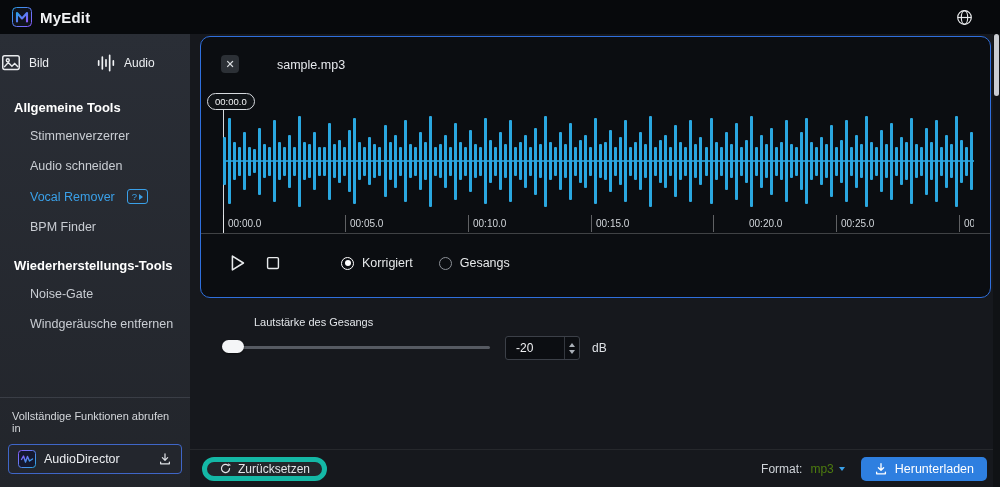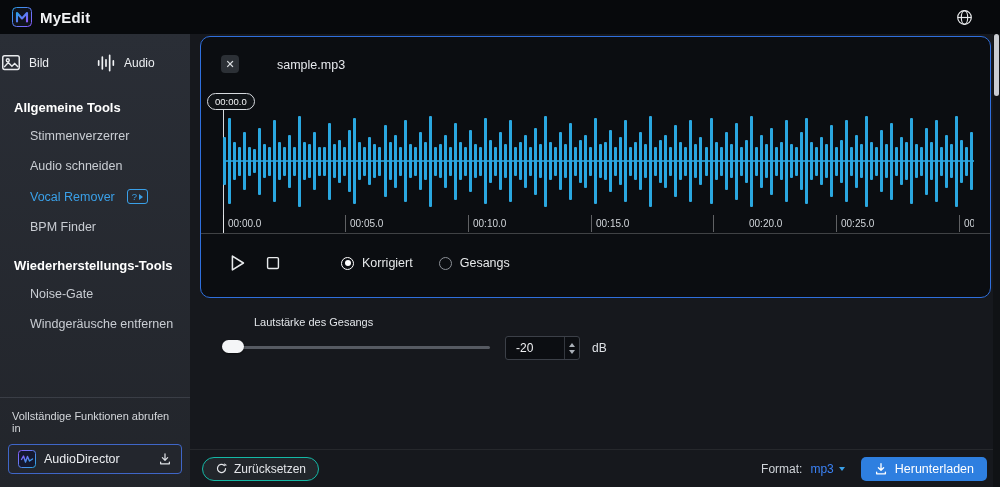--- a/index.html
+++ b/index.html
@@ -82,26 +82,26 @@
     background:#0c0e12; border:1px solid #3c4048; border-radius:3px; display:flex; align-items:center; cursor:text; }
   .vol-value { flex:1; font-size:12px; color:#f0f1f3; padding-left:10px; }
   .spin-col { width:15px; height:100%; border-left:1px solid #34383f; display:flex; flex-direction:column; align-items:center; justify-content:center; gap:3px; }
   .spin-up { width:0; height:0; border-bottom:4px solid #aab0b8; border-left:3.5px solid transparent; border-right:3.5px solid transparent; cursor:pointer; }
   .spin-down { width:0; height:0; border-top:4px solid #aab0b8; border-left:3.5px solid transparent; border-right:3.5px solid transparent; cursor:pointer; }
   .vol-unit { position:absolute; left:402px; top:307px; font-size:12px; color:#dfe2e6; }
 
   
   .bottom-bar { position:absolute; left:0; right:0; bottom:0; height:38px; border-top:1px solid rgba(255,255,255,.07);
     display:flex; align-items:center; padding:0 6px 0 12px; }
-  .reset-btn { height:24px; border:1px solid #14b8a6; border-radius:13px; background:#22262b;
+  .reset-btn { height:24px; border:5px solid #14b8a6; border-radius:13px; background:#22262b;
     display:flex; align-items:center; gap:6px; padding:0 12px; cursor:pointer; font-size:12px; color:#e3e5e9; }
   .bb-spacer { flex:1; }
   .format-label { font-size:12px; color:#cfd3d8; margin-right:8px; }
   .format-select { display:flex; align-items:center; gap:5px; cursor:pointer; margin-right:16px; }
-  .format-value { font-size:12px; color:#3b82f6; }
+  .format-value { font-size:12px; color:#4d7c0f; }
   .format-caret { width:0; height:0; border-top:4px solid #3aa0e8; border-left:3.5px solid transparent; border-right:3.5px solid transparent; }
   .download-btn { height:24px; background:#2e7fe0; border-radius:5px; display:flex; align-items:center; gap:7px;
     padding:0 13px; cursor:pointer; font-size:12.5px; color:#ffffff; }
 
   svg { display:block; }
 </style>
 </head>
 <body>
 
 <div class="topbar">

